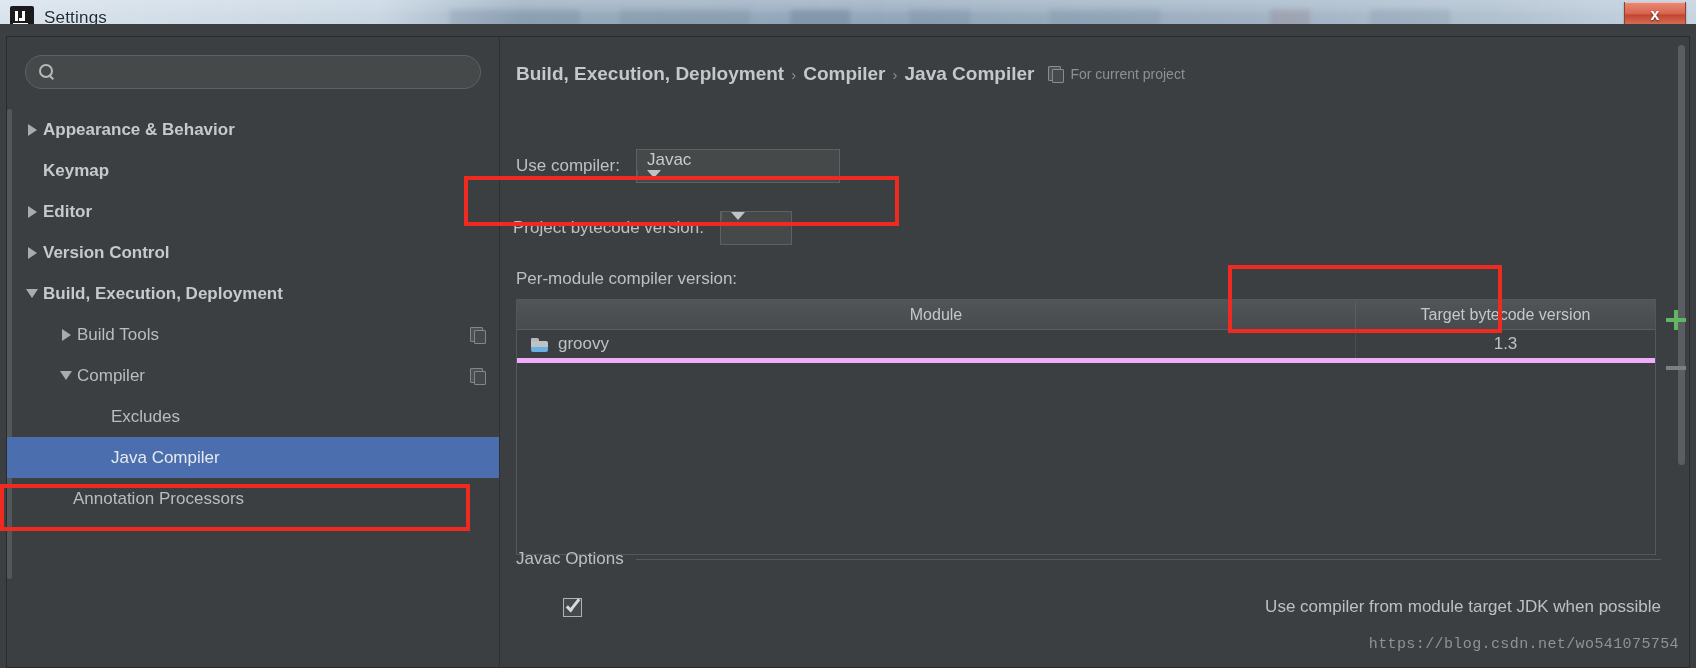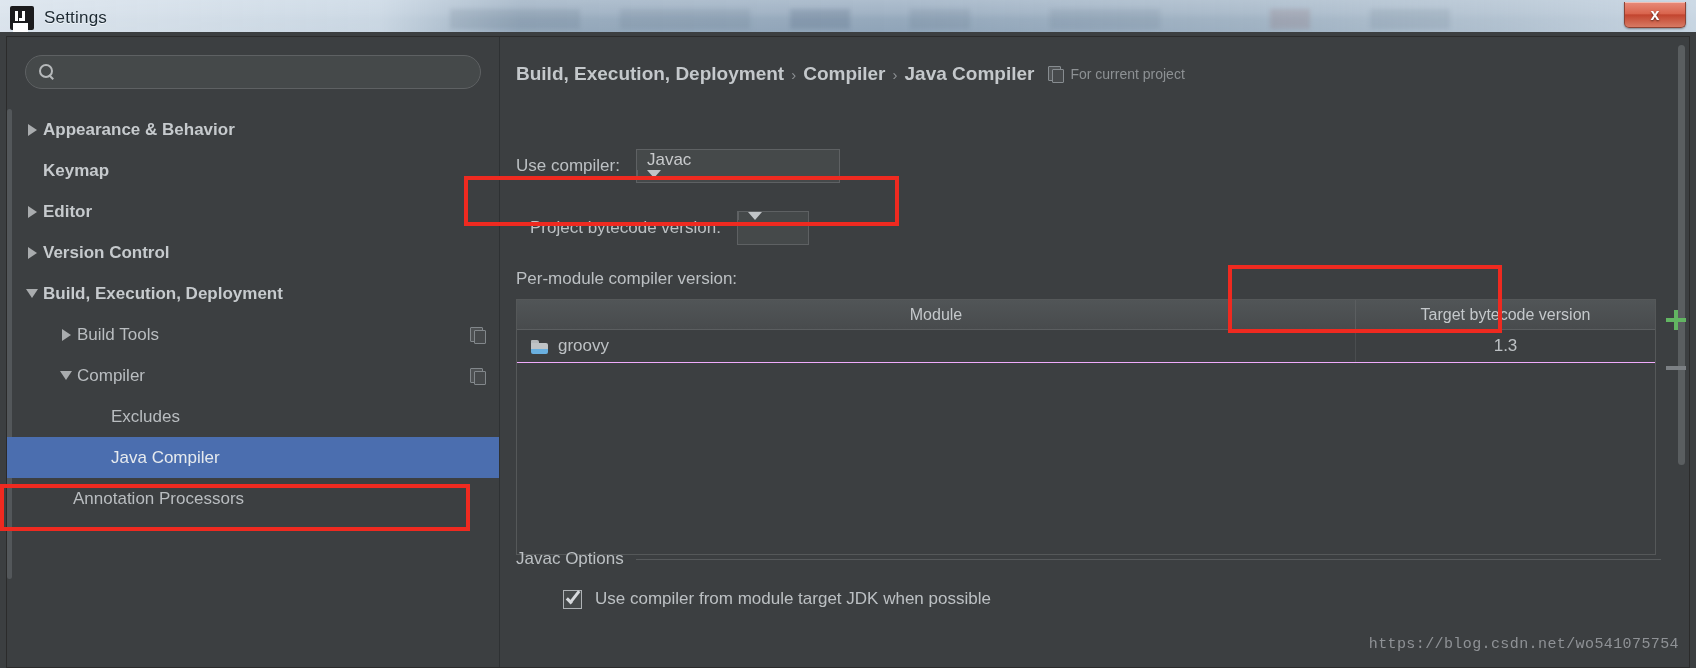--- a/index.html
+++ b/index.html
@@ -17,21 +17,21 @@
     width: 1696px;
     height: 668px;
     background: #3c3f41;
   }
 
   
   .titlebar {
     position: absolute;
     top: 0; left: 0;
     width: 1696px;
-    height: 32px;
+    height: 24px;
     background: linear-gradient(to bottom, #cfd9e2 0%, #b9c6d2 38%, #9fb0bf 60%, #93a6b7 100%);
     overflow: hidden;
     text-decoration: underline;
   }
   .titlebar-blur {
     position: absolute;
     top: 0; left: 0; right: 0; bottom: 0;
     background:
       linear-gradient(to right,
         rgba(224,232,240,0.92) 0px,
@@ -409,21 +409,21 @@
   }
   .th.module { flex: 1; }
   .th.target {
     width: 300px;
     flex: none;
     border-left: 1px solid #5b5e60;
   }
   .table-row {
     display: flex;
     height: 33px;
-    border-bottom: 1px solid #f0abfc;
+    border-bottom: 5px solid #f0abfc;
     cursor: pointer;
   }
   .td {
     display: flex;
     align-items: center;
     height: 100%;
     font-size: 17px;
     color: #bdc1c4;
   }
   .td.module {
@@ -508,26 +508,27 @@
     font-size: 17px;
     color: #bcc0c3;
     white-space: nowrap;
   }
   .sec-line {
     flex: 1;
     height: 1px;
     background: #575a5c;
   }
   .check-row {
-    margin-top: 20px;
+    margin-top: 28px;
     margin-left: 47px;
     display: flex;
     align-items: center;
     gap: 13px;
     cursor: pointer;
+    justify-content: space-between;
   }
   .checkbox {
     width: 19px; height: 19px;
     flex: none;
     border: 1px solid #aeb2b5;
     background: #45494a;
     position: relative;
   }
   .checkbox .tick {
     position: absolute;
@@ -694,21 +695,21 @@
       <div class="form-row" style="left:16px; top:112px; gap:16px;">
         <span class="form-label">Use compiler:</span>
         <div class="combo" style="width:204px;">
           <span class="combo-value">Javac</span>
           <span class="combo-arrow">
               <i></i>
             </span>
         </div>
       </div>
 
-      <div class="form-row" style="left:30px; top:174px; gap:16px;">
+      <div class="form-row" style="left:13px; top:174px; gap:16px;">
         <span class="form-label">Project bytecode version:</span>
         <div class="combo" style="width:72px;">
           <span class="combo-value" style="padding:0 2px;"></span>
           <span class="combo-arrow">
               <i></i>
             </span>
         </div>
       </div>
 
       <div class="section-label" style="left:16px; top:232px;">Per-module compiler version:</div>

